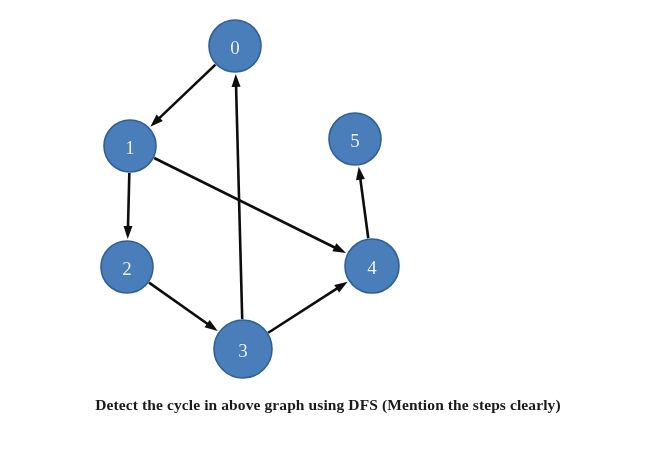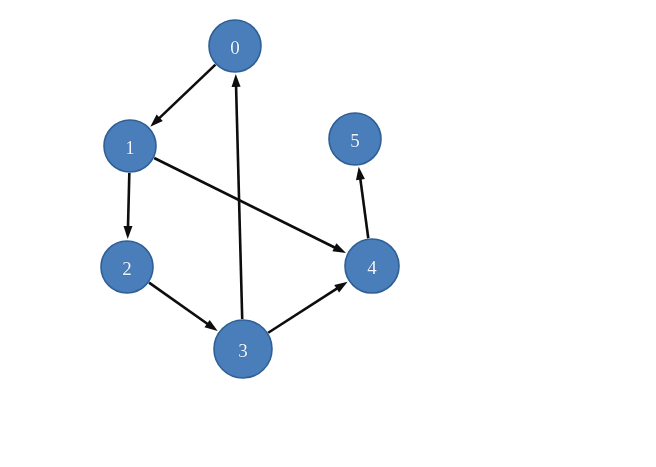--- a/index.html
+++ b/index.html
@@ -129,14 +129,15 @@
           <circle class="node-circle" cx="372" cy="266" r="27" fill="#4A7EBB" stroke="#2E5F95"></circle>
           <text class="node-label" x="372" y="267" fill="#eef4fa">4</text>
         </g>
         <g>
           <circle class="node-circle" cx="355" cy="139" r="26" fill="#4A7EBB" stroke="#2E5F95"></circle>
           <text class="node-label" x="355" y="140" fill="#eef4fa">5</text>
         </g>
       </g>
   </svg>
 
+  <div id="caption">Detect the cycle in above graph using DFS (Mention the steps clearly)</div>
 
 </div>
 
 </body></html>

